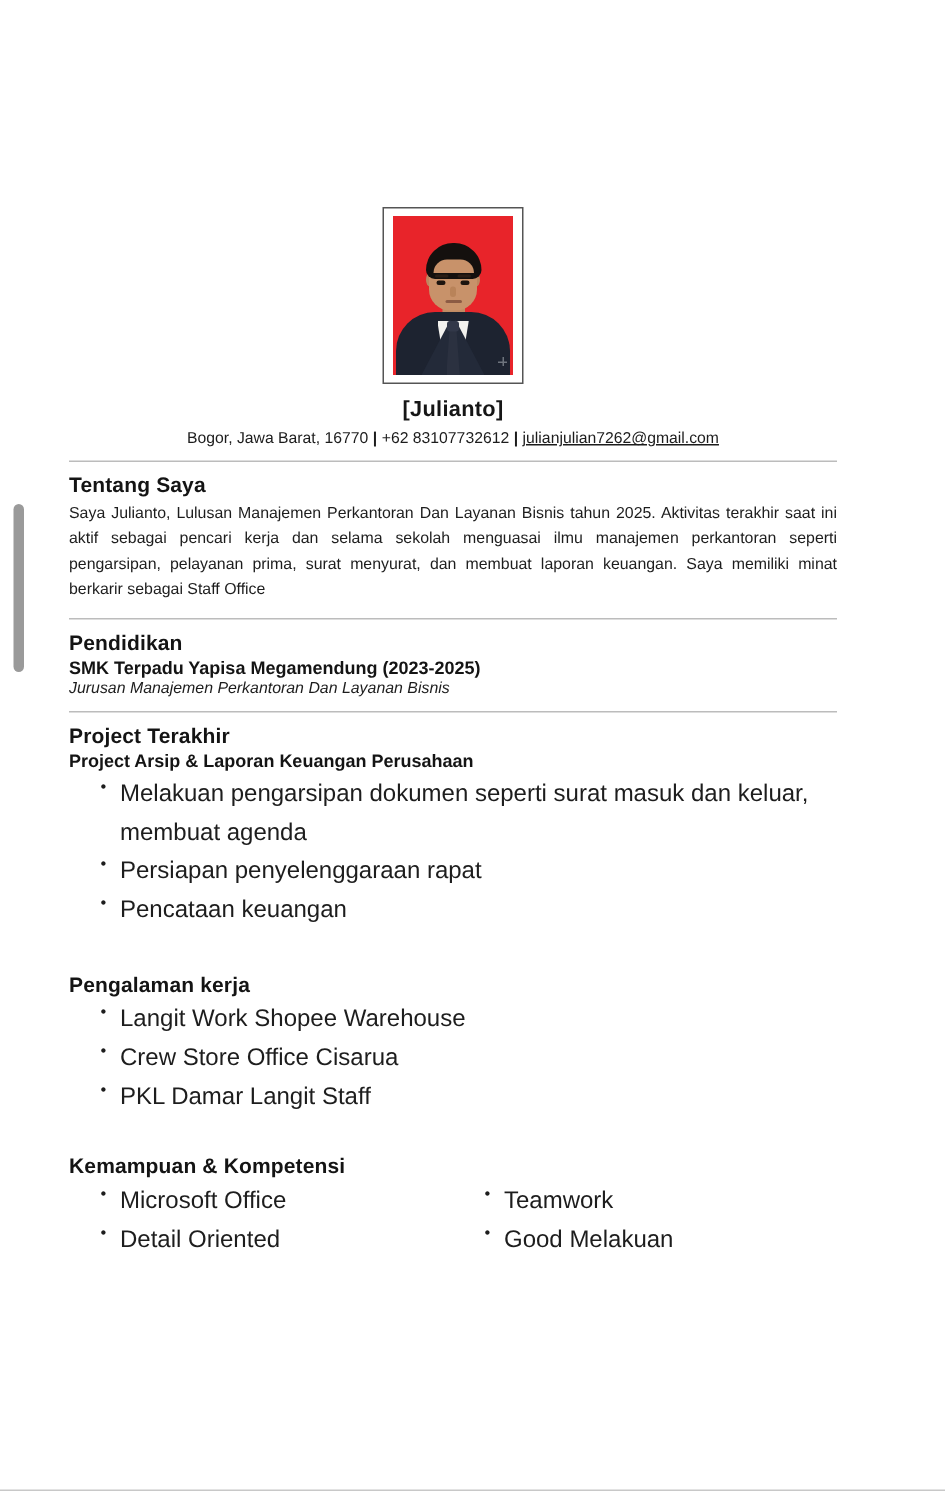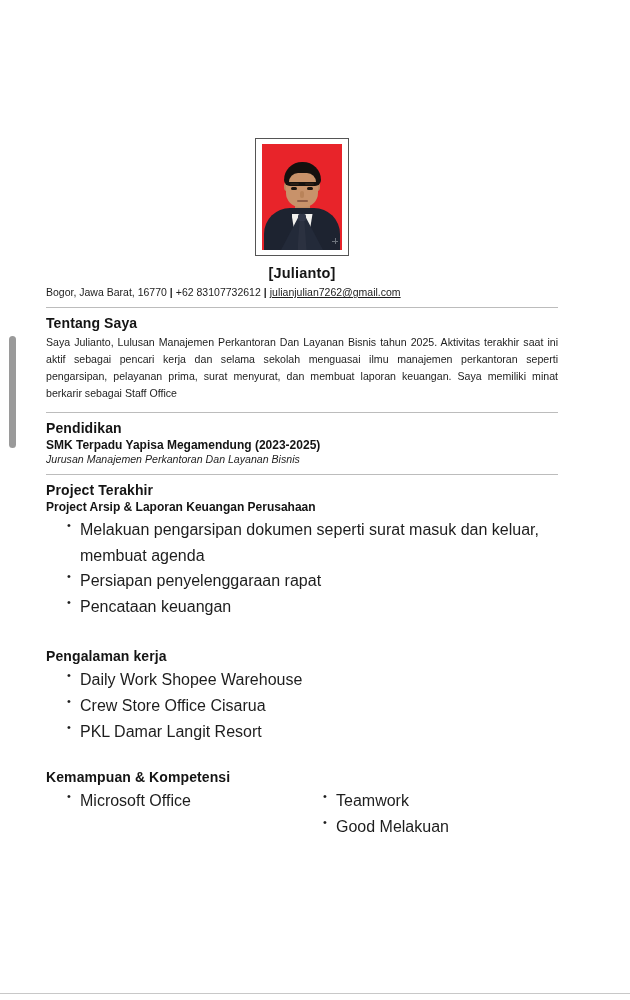--- a/index.html
+++ b/index.html
@@ -251,21 +251,21 @@
   
   .name {
     text-align: center;
     font-size: 14.5px;
     font-weight: bold;
     letter-spacing: .2px;
     margin-top: 9px;
     color: #161616;
   }
   .contact {
-    text-align: left;
+    text-align: center;
     font-size: 10.5px;
     margin-top: 5px;
     color: #1c1c1c;
     white-space: nowrap;
   }
   .contact .sep { font-weight: bold; padding: 0 3px; }
   .contact .email {
     text-decoration: underline;
     color: #1c1c1c;
   }
@@ -397,34 +397,35 @@
         <li>Persiapan penyelenggaraan rapat</li>
         <li>Pencataan keuangan</li>
       </ul>
     </div>
 
     <div class="gap-lg"></div>
 
     <div class="section">
       <div class="sec-title">Pengalaman kerja</div>
       <ul class="bullets">
-        <li>Daily Work Shopee Warehouse</li>
+        <li>Langit Work Shopee Warehouse</li>
         <li>Crew Store Office Cisarua</li>
-        <li>PKL Damar Langit Resort</li>
+        <li>PKL Damar Langit Staff</li>
       </ul>
     </div>
 
     <div class="gap-md"></div>
 
     <div class="section">
       <div class="sec-title">Kemampuan &amp; Kompetensi</div>
       <div class="skills-grid">
         <div class="skills-col">
           <ul class="bullets">
             <li>Microsoft Office</li>
+            <li>Detail Oriented</li>
           </ul>
         </div>
         <div class="skills-col">
           <ul class="bullets">
             <li>Teamwork</li>
             <li>Good Melakuan</li>
           </ul>
         </div>
       </div>
     </div>

